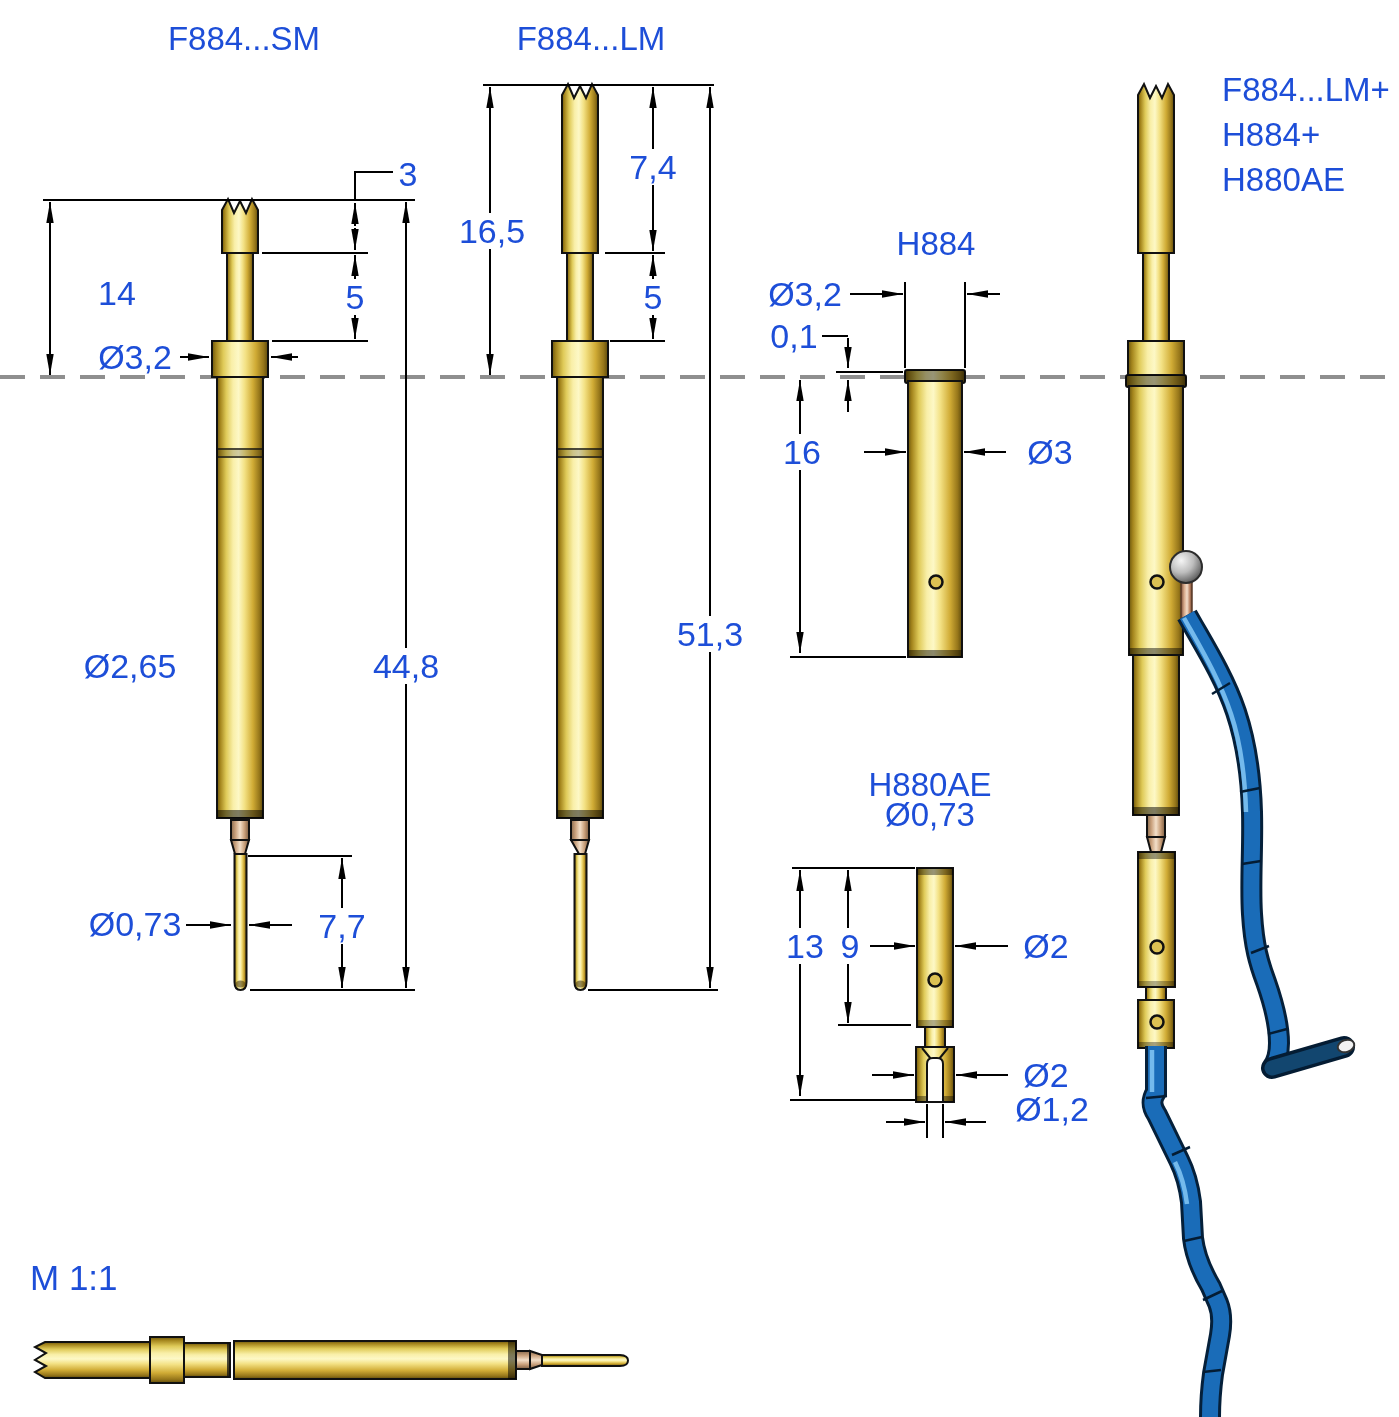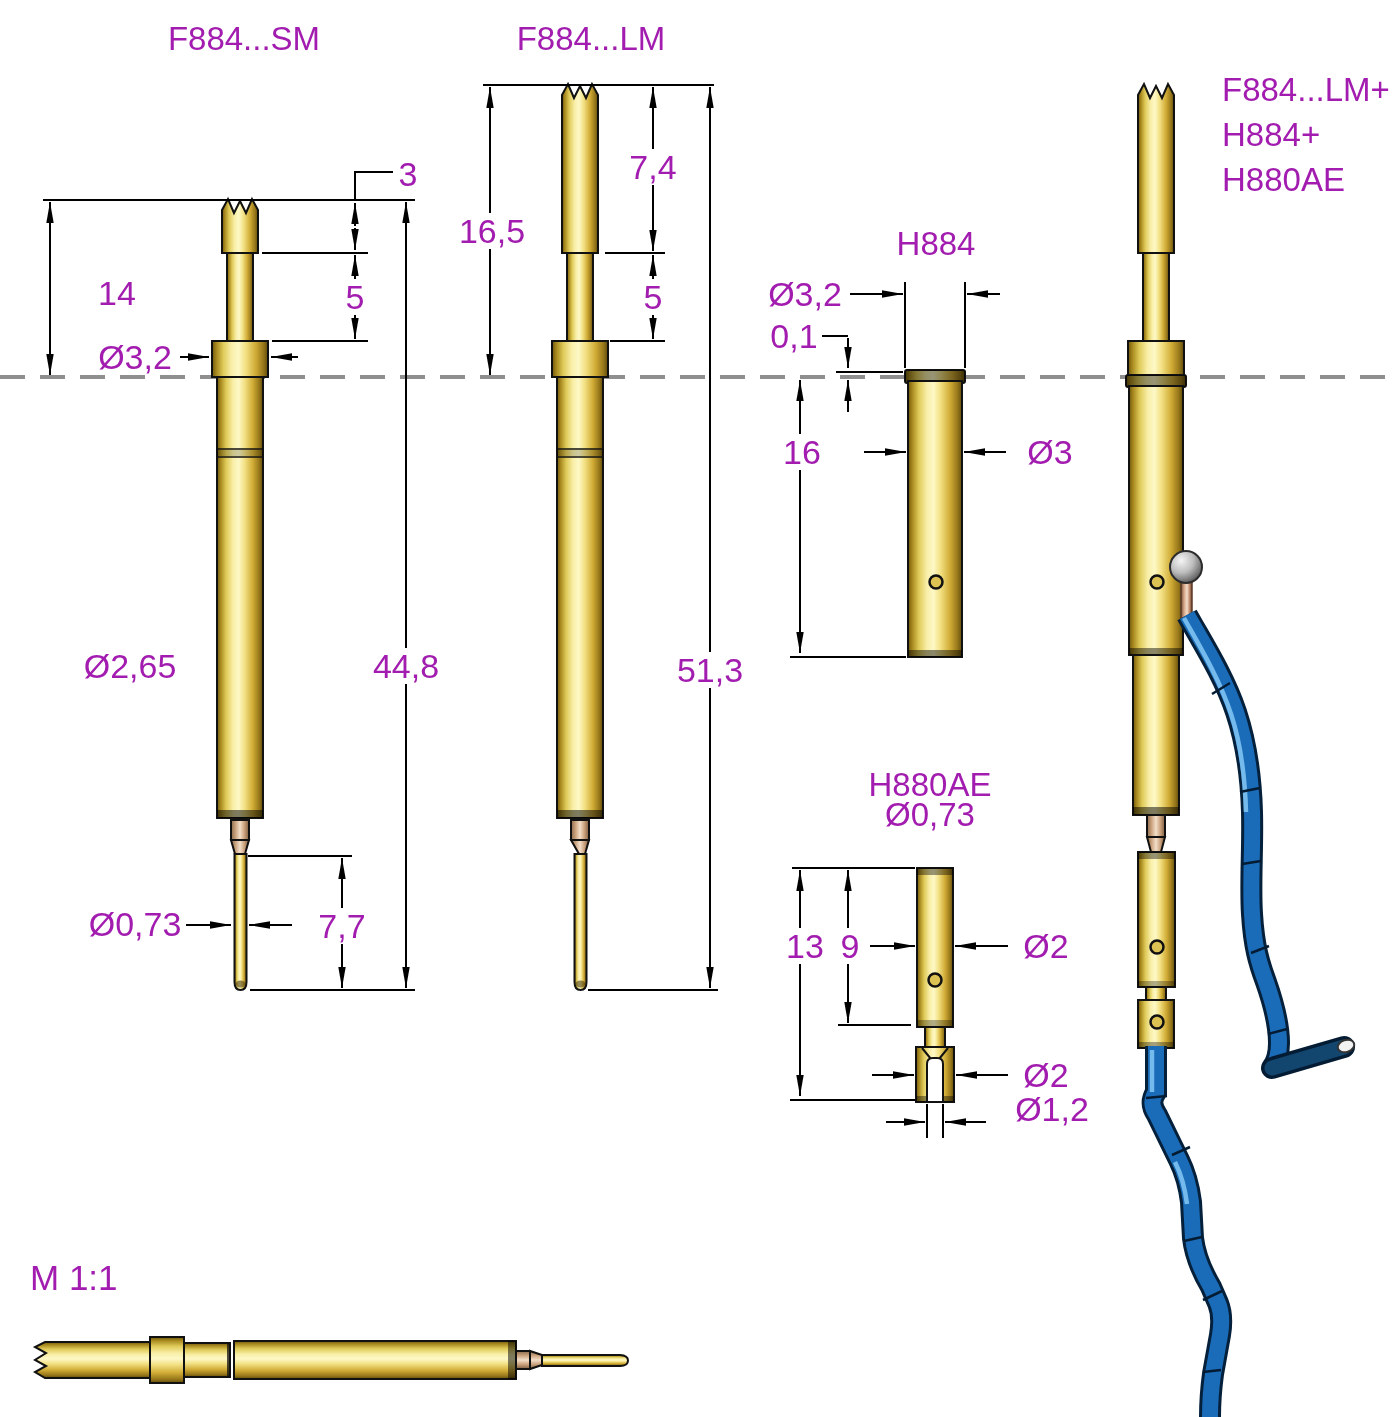--- a/index.html
+++ b/index.html
@@ -1,20 +1,20 @@
 <!DOCTYPE html>
 <html><head>
 <meta charset="utf-8">
 <style>
   html,body{margin:0;padding:0;background:#fff;}
   .stage{position:relative;width:1399px;height:1417px;background:#fff;overflow:hidden;
          font-family:"Liberation Sans",sans-serif;color:#000;}
   .stage svg{position:absolute;left:0;top:0;}
   .lbl{position:absolute;font-size:34px;line-height:1;white-space:nowrap;
-       transform:translate(-50%,-50%);color:#a21caf;}
+       transform:translate(-50%,-50%);color:#1d4ed8;}
   .lbl.bg{background:#fff;padding:1px 5px;}
   .lbl.left{transform:translate(0,-50%);}
   .title{font-size:33px;}
   .scale{font-size:35px;}
 </style>
 </head>
 <body>
 
 <div class="stage">
 
@@ -255,21 +255,21 @@
 <div class="lbl bg" style="left:355px;top:297px">5</div>
 <div class="lbl" style="left:135px;top:357px">Ø3,2</div>
 <div class="lbl" style="left:130px;top:666px">Ø2,65</div>
 <div class="lbl bg" style="left:406px;top:666px">44,8</div>
 <div class="lbl" style="left:135px;top:924px">Ø0,73</div>
 <div class="lbl bg" style="left:342px;top:926px">7,7</div>
 
 <div class="lbl bg" style="left:492px;top:231px">16,5</div>
 <div class="lbl bg" style="left:653px;top:167px">7,4</div>
 <div class="lbl bg" style="left:653px;top:297px">5</div>
-<div class="lbl bg" style="left:710px;top:670px">51,3</div>
+<div class="lbl bg" style="left:710px;top:634px">51,3</div>
 
 <div class="lbl" style="left:805px;top:294px">Ø3,2</div>
 <div class="lbl" style="left:794px;top:336px">0,1</div>
 <div class="lbl bg" style="left:802px;top:452px">16</div>
 <div class="lbl" style="left:1050px;top:452px">Ø3</div>
 
 <div class="lbl bg" style="left:805px;top:946px">13</div>
 <div class="lbl bg" style="left:850px;top:946px">9</div>
 <div class="lbl" style="left:1046px;top:946px">Ø2</div>
 <div class="lbl" style="left:1046px;top:1075px">Ø2</div>

